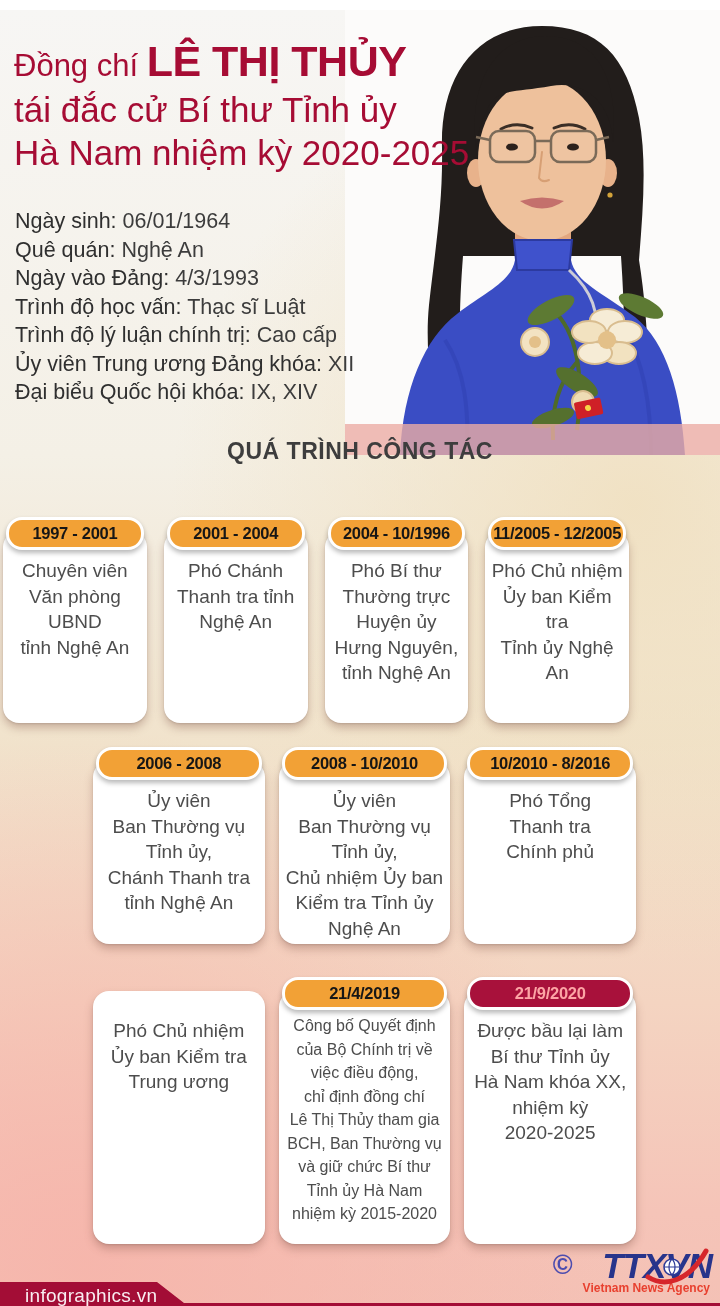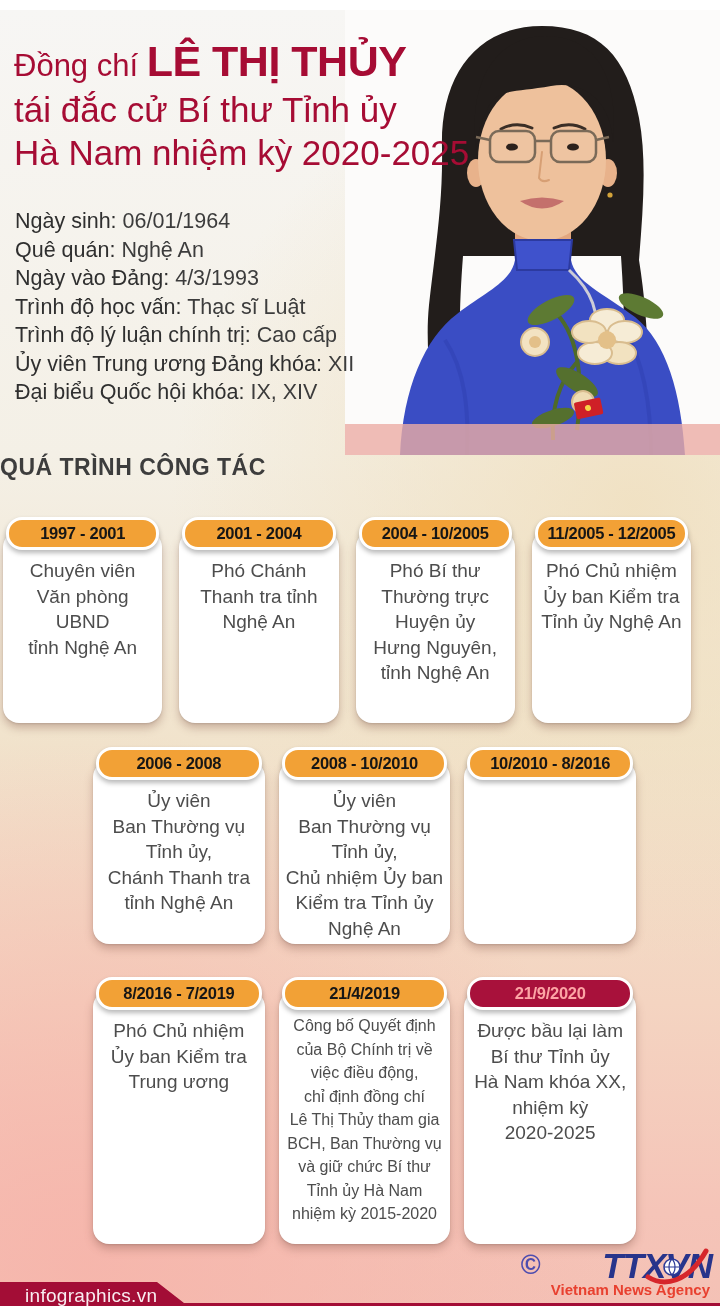--- a/index.html
+++ b/index.html
@@ -18,25 +18,25 @@
   .title .prefix{font-size:31px;font-weight:500;}
   .title .name{font-size:43px;font-weight:800;letter-spacing:-.5px;}
   .title .line2,.title .line3{font-size:35px;font-weight:500;margin-top:2px;}
   
   .profile{position:absolute;left:15px;top:197px;z-index:3;font-size:21.5px;line-height:28.5px;color:#3c3c3c;}
   .profile .lbl{font-weight:normal;color:#2f2f2f;}
   
   .photo{position:absolute;left:345px;top:0;width:375px;height:445px;z-index:1;}
   .photo-band{position:absolute;left:345px;top:414px;width:375px;height:31px;background:rgba(235,173,165,.8);z-index:2;}
   
-  .section-title{position:absolute;left:0;top:444px;width:720px;
+  .section-title{position:absolute;left:0;top:428px;width:720px;text-align:center;
     font-size:23px;font-weight:bold;color:#3d3d3d;letter-spacing:.5px;z-index:3;}
   
   .row{position:absolute;display:flex;z-index:3;}
-  .row-1{left:3px;top:521px;width:688px;gap:17px;height:192px;}
+  .row-1{left:3px;top:521px;width:626px;gap:17px;height:192px;}
   .row-2{left:93px;top:751px;width:543px;gap:14px;height:183px;}
   .row-3{left:93px;top:981px;width:543px;gap:14px;height:253px;}
   .card{position:relative;flex:1;background:#fff;border-radius:16px;
     box-shadow:0 5px 8px rgba(125,80,70,.35),0 1px 2px rgba(0,0,0,.12);}
   .pill{position:absolute;top:-14px;left:3px;right:3px;height:27px;border-radius:16px;
     background:#f2a136;border:3px solid #fff;display:flex;align-items:center;justify-content:center;
     font-weight:bold;font-size:16.5px;letter-spacing:-.3px;color:#161616;white-space:nowrap;
     box-shadow:0 3px 5px rgba(0,0,0,.28);}
   .pill.highlight{background:#a8113b;color:#fca5a5;}
   .card-text{margin-top:27px;padding:0 5px;text-align:center;font-size:19px;line-height:25.5px;
@@ -45,21 +45,21 @@
   
   .footer-band{position:absolute;left:0;top:1272px;width:720px;height:34px;background:#a30d36;z-index:4;
     clip-path:polygon(0 0,157px 0,184px 21px,720px 21px,720px 34px,0 34px);}
   .footer-site{position:absolute;left:25px;top:3px;font-size:19px;color:rgba(255,255,255,.93);
     letter-spacing:.3px;font-weight:400;}
   .logo{position:absolute;right:8px;top:1238px;z-index:5;display:flex;align-items:flex-start;gap:10px;}
   .copyright{font-size:27px;line-height:34px;color:#4d4daf;font-weight:600;}
   .ttxvn-wrap{position:relative;text-align:right;}
   .ttxvn{font-size:35px;line-height:36px;font-weight:800;font-style:italic;color:#27348b;letter-spacing:-1px;}
   .swoosh{position:absolute;right:-2px;top:-3px;}
-  .agency{font-size:15px;font-weight:bold;color:#e8402f;margin-top:-3px;padding-right:2px;}
+  .agency{font-size:12px;font-weight:bold;color:#e8402f;margin-top:-3px;padding-right:2px;}
 </style>
 </head>
 <body>
 
 <div class="page">
 
   <svg class="photo" viewBox="0 0 375 445" xmlns="http://www.w3.org/2000/svg">
     <rect width="375" height="445" fill="#fcfbfa"></rect>
 
     <path d="M197,16 C128,16 95,70 97,138 C98,195 90,240 84,295 C80,335 86,375 90,428 L122,434 C112,360 114,298 118,246 L276,246 C280,306 282,368 272,430 L300,420 C306,362 302,300 294,250 C298,200 302,150 294,108 C282,46 254,16 197,16 Z" fill="#221d1b"></path>
@@ -150,21 +150,21 @@
 Văn phòng UBND
 tỉnh Nghệ An</div>
     </div>
     <div class="card">
       <div class="pill">2001 - 2004</div>
       <div class="card-text">Phó Chánh
 Thanh tra tỉnh
 Nghệ An</div>
     </div>
     <div class="card">
-      <div class="pill">2004 - 10/2005</div>
+      <div class="pill">2004 - 10/1996</div>
       <div class="card-text">Phó Bí thư
 Thường trực
 Huyện ủy
 Hưng Nguyên,
 tỉnh Nghệ An</div>
     </div>
     <div class="card">
       <div class="pill">11/2005 - 12/2005</div>
       <div class="card-text">Phó Chủ nhiệm
 Ủy ban Kiểm tra
@@ -185,26 +185,28 @@
       <div class="pill">2008 - 10/2010</div>
       <div class="card-text">Ủy viên
 Ban Thường vụ
 Tỉnh ủy,
 Chủ nhiệm Ủy ban
 Kiểm tra Tỉnh ủy
 Nghệ An</div>
     </div>
     <div class="card">
       <div class="pill">10/2010 - 8/2016</div>
+      <div class="card-text">Phó Tổng
+Thanh tra
+Chính phủ</div>
     </div>
   </div>
 
   <div class="row row-3">
     <div class="card">
-      <div class="pill">8/2016 - 7/2019</div>
       <div class="card-text">Phó Chủ nhiệm
 Ủy ban Kiểm tra
 Trung ương</div>
     </div>
     <div class="card">
       <div class="pill">21/4/2019</div>
       <div class="card-text small">Công bố Quyết định
 của Bộ Chính trị về
 việc điều động,
 chỉ định đồng chí

